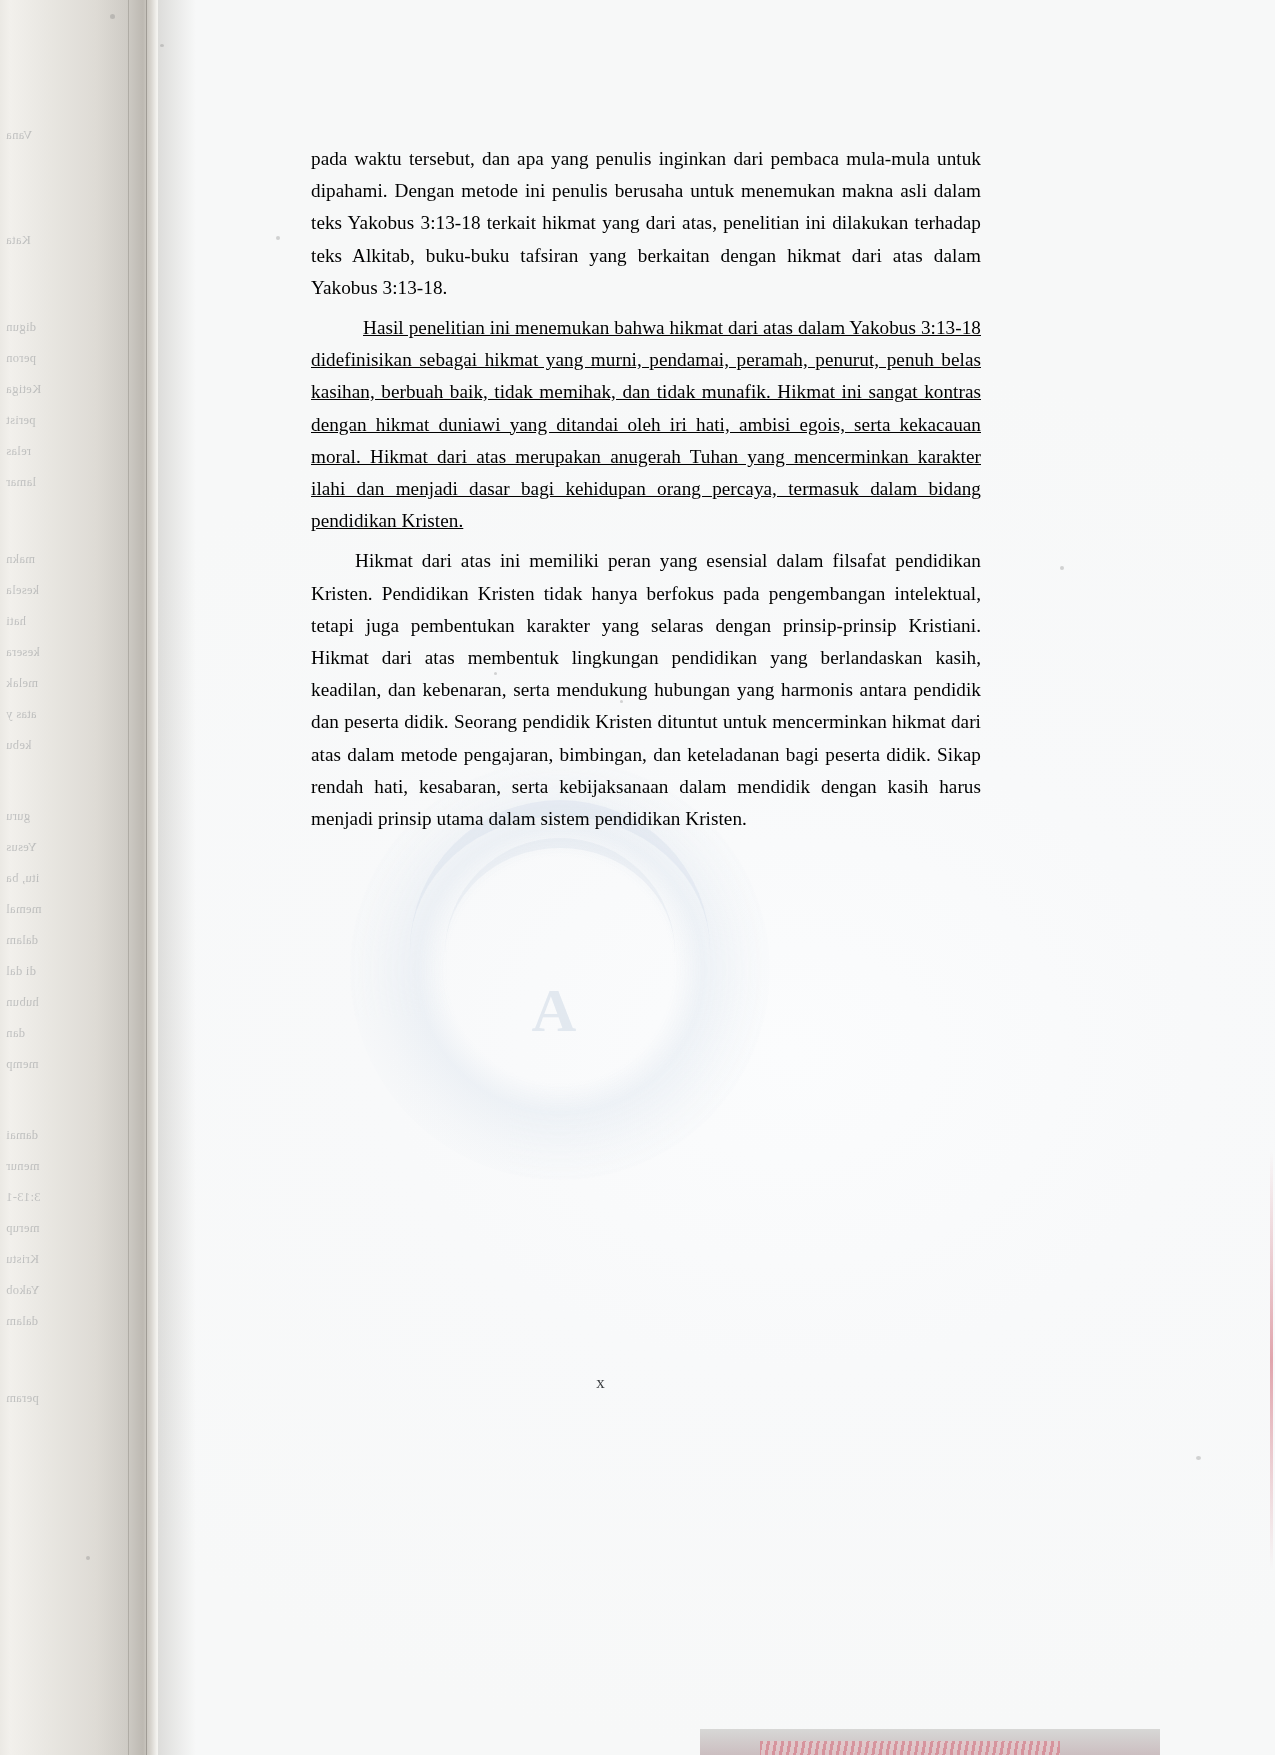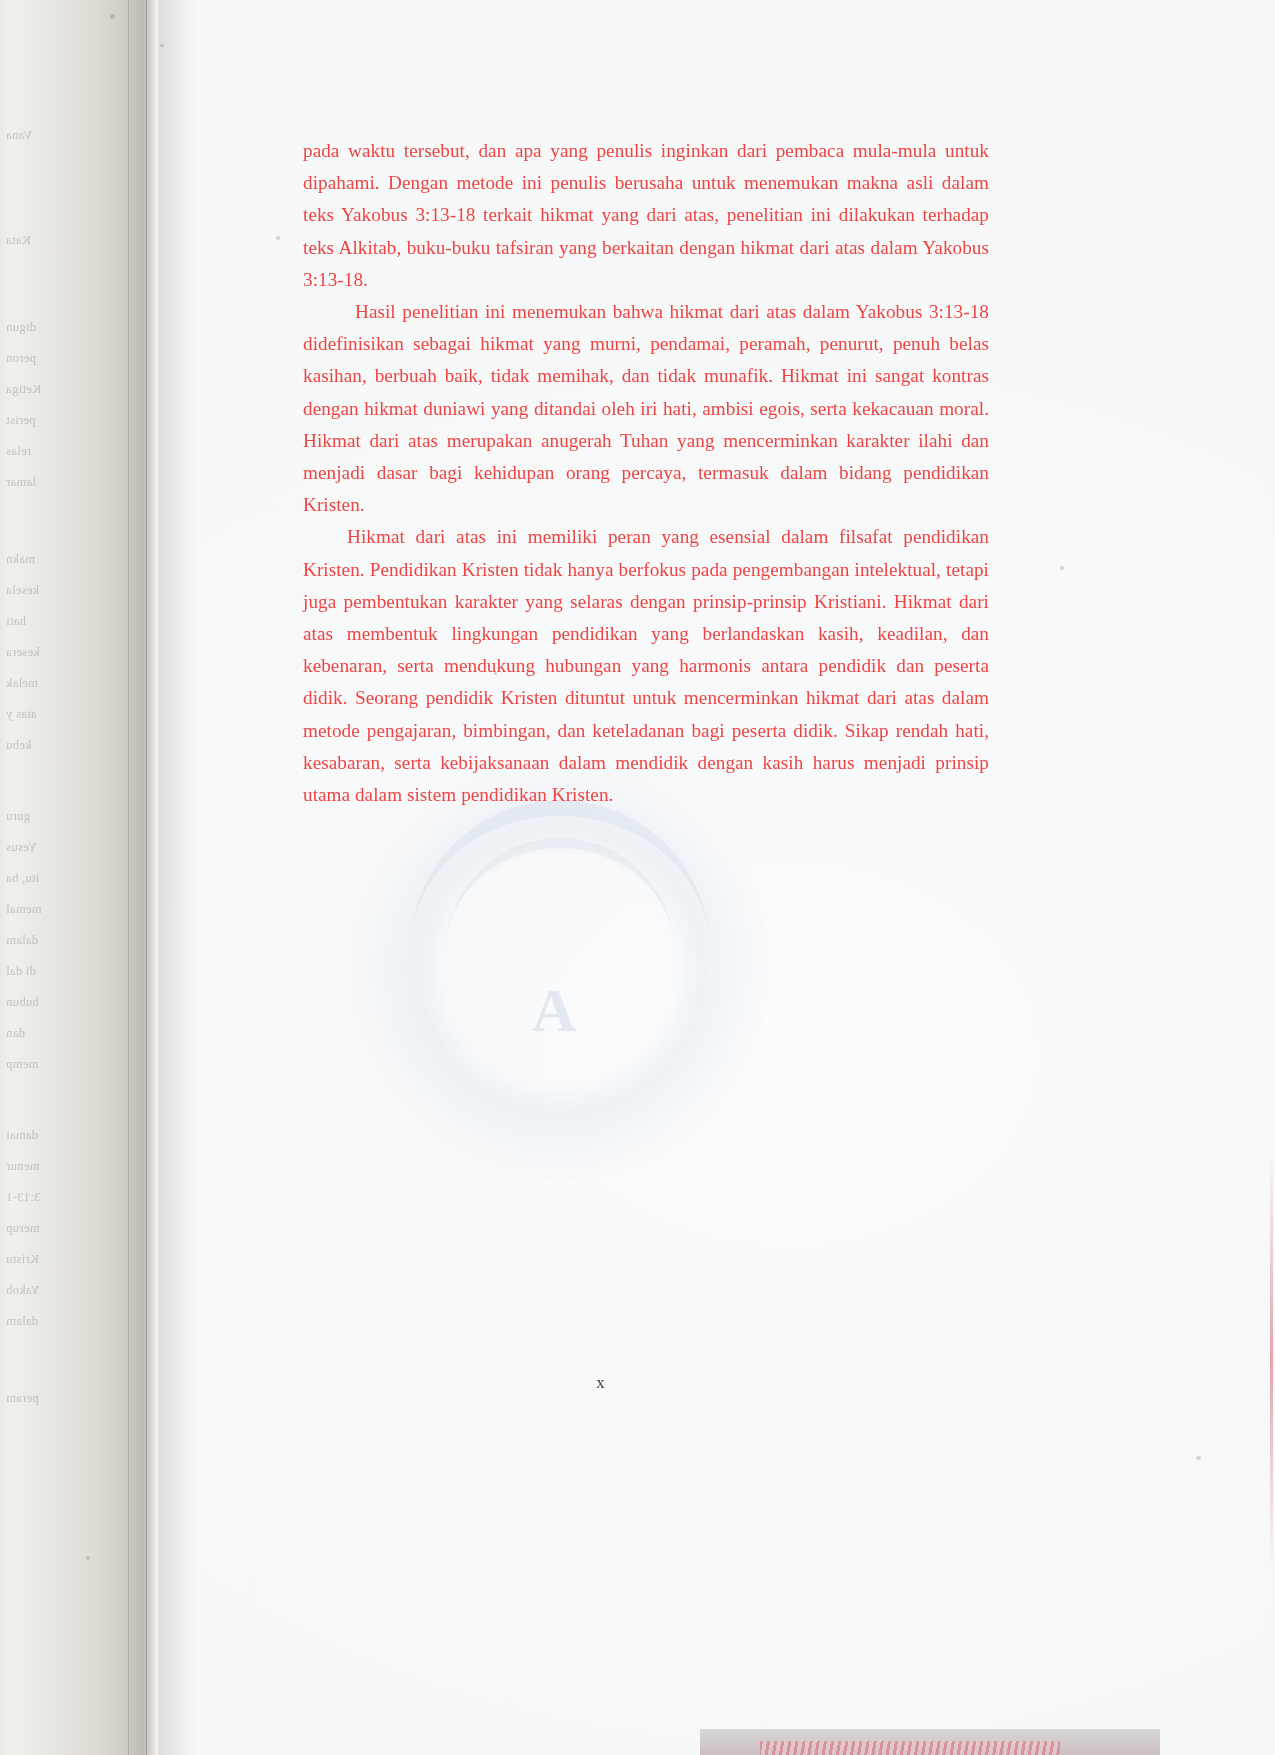--- a/index.html
+++ b/index.html
@@ -154,30 +154,31 @@
   }
 
   
   .content {
     position: absolute;
     left: 303px;
     top: 135px;
     width: 686px;
   }
   .content p {
-    margin: 0;
+    margin: 8px;
     text-align: justify;
     text-justify: inter-word;
     font-size: 19.2px;
     line-height: 32.2px;
-    color: #ef4444;
+    color: #000000;
     letter-spacing: 0.05px;
   }
   .content p.indent {
     text-indent: 52px;
+    text-decoration: underline;
   }
   .content p.indent-sm {
     text-indent: 44px;
   }
   .folio {
     position: absolute;
     left: 0;
     top: 1373px;
     width: 1275px;
     text-align: center;

